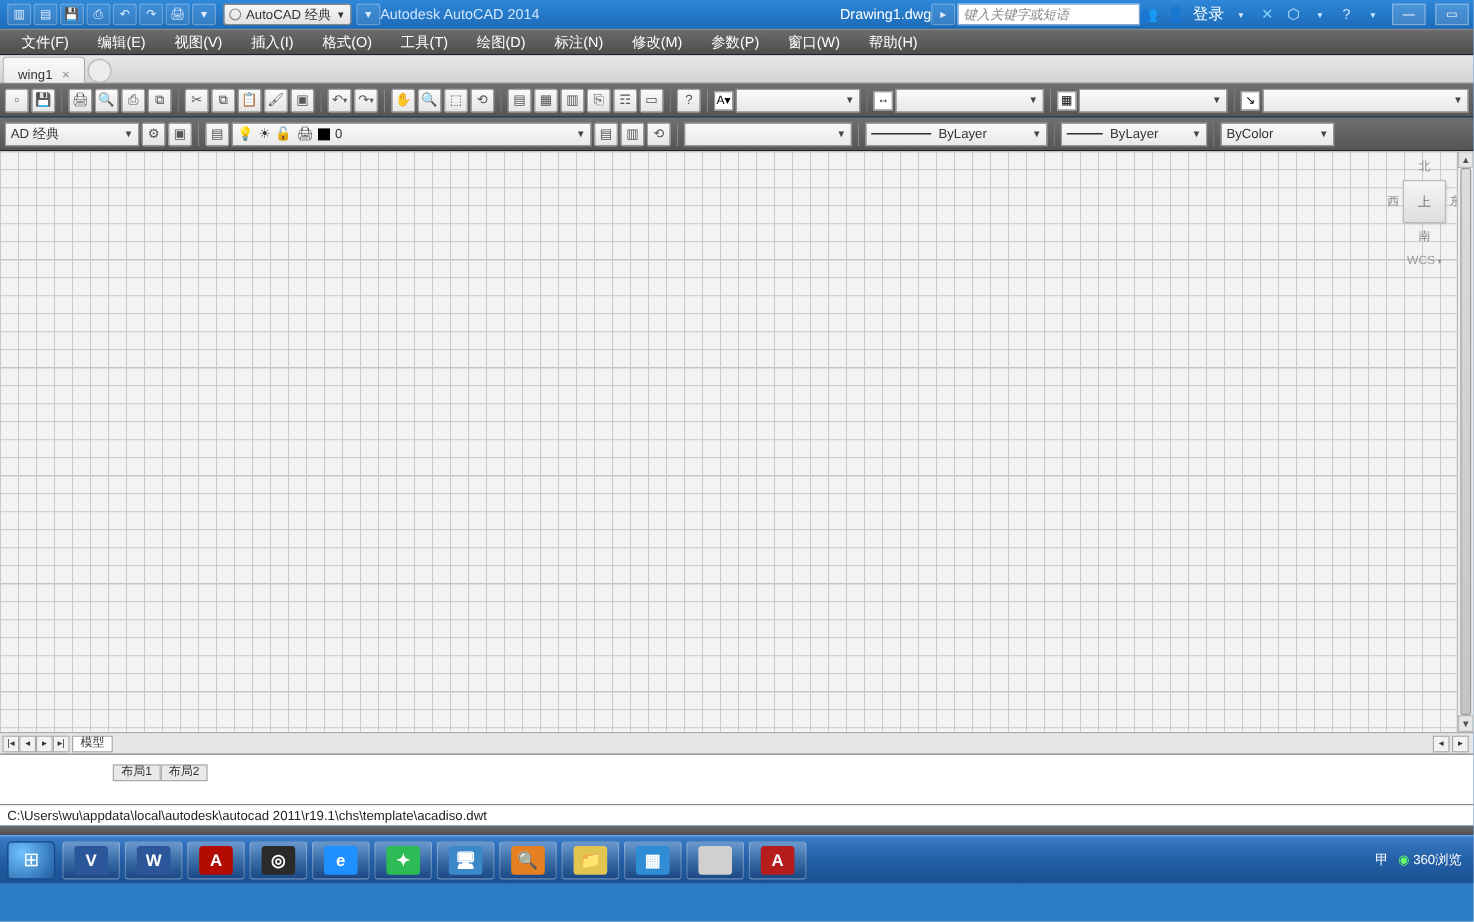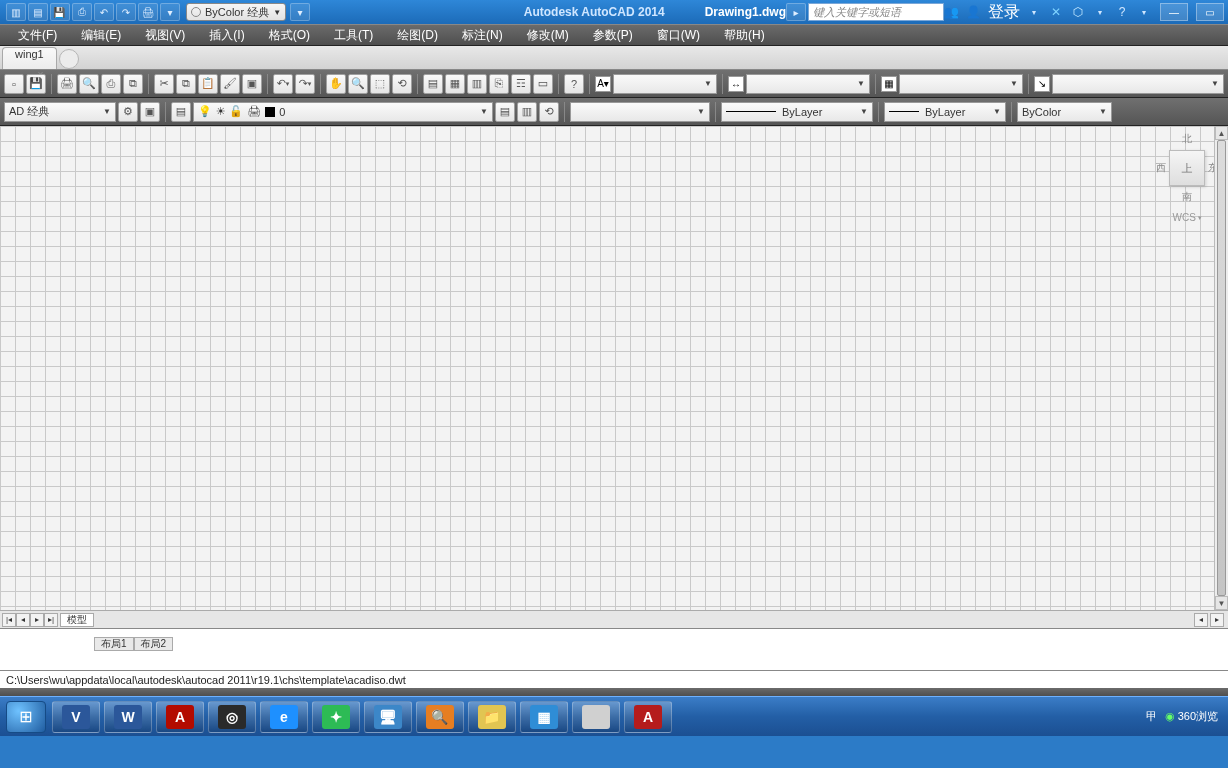--- a/index.html
+++ b/index.html
@@ -5,36 +5,36 @@
 * { box-sizing: border-box; margin: 0; padding: 0; font-family: "Microsoft YaHei", Tahoma, sans-serif; }
 body { width: 1228px; height: 768px; overflow: hidden; background: #2c7bc7; }
 
 
 .titlebar { height: 24px; background: linear-gradient(#2e87d8, #1c6bb8); display: flex; align-items: center; color: #fff; font-size: 12px; }
 .titlebar .qat { display: flex; gap: 2px; padding: 0 6px; }
 .qat-btn { width: 20px; height: 18px; background: rgba(255,255,255,.1); border: 1px solid rgba(255,255,255,.25); border-radius: 2px; display:flex;align-items:center;justify-content:center;font-size:10px;color:#dfeeff;cursor:pointer; }
 .workspace-dd { display:flex; align-items:center; gap:4px; background: linear-gradient(#f6f6f6,#e2e2e2); color:#333; border:1px solid #888; border-radius:3px; padding:1px 4px; font-size:11px; height:18px; }
 .workspace-dd .spinner { width:10px; height:10px; border:1px solid #888; border-radius:50%; }
 .workspace-dd .caret { font-size:8px; color:#333; }
-.title-center { flex:1; display:flex; gap:40px; justify-content:flex-end; font-weight:bold; }
+.title-center { flex:1; display:flex; gap:30px; justify-content:space-between; font-weight:normal; }
 .title-center .app { color:#cfe6ff; }
 .title-center .doc { color:#fff; }
-.searchbox { width:136px; height:18px; background:#fff; border:1px solid #7aa7d8; font-size:11px; padding:0 4px; color:#888; font-style:italic; display:flex; align-items:center; }
+.searchbox { width:152px; height:18px; background:#fff; border:1px solid #7aa7d8; font-size:11px; padding:0 4px; color:#888; font-style:italic; display:flex; align-items:center; }
 .title-right { display:flex; gap:6px; align-items:center; padding-right:4px; }
-.title-right .txt { font-size:16px; color:#fff; }
+.title-right .txt { font-size:13px; color:#fff; }
 .title-right .ico { width:16px;height:16px;display:inline-flex;align-items:center;justify-content:center;color:#cfe6ff;font-size:12px; }
 .winbtn { width:28px; height:18px; background:rgba(255,255,255,.15); border:1px solid rgba(255,255,255,.35); display:inline-flex;align-items:center;justify-content:center;font-size:10px;color:#fff;margin-left:2px; }
 
 
 .menubar { height: 22px; background: linear-gradient(#6b6b6b,#4e4e4e); display:flex; align-items:center; padding:0 6px; border-top:1px solid #888; border-bottom:1px solid #222; }
 .menubar .item { color:#fff; font-size:12px; padding:2px 12px; cursor:pointer; }
 
 
 .doctabs { height: 24px; background: linear-gradient(#e8e8e8,#d3d3d3); display:flex; align-items:flex-end; border-bottom:1px solid #888; }
-.doctab { height:22px; background:linear-gradient(#f9f9f9,#ececec); border:1px solid #a9a9a9; border-bottom:none; border-radius:4px 4px 0 0; padding:0 12px; display:flex;align-items:flex-end;gap:8px;font-size:11px;color:#333;margin-left:2px;flex-direction:column; }
+.doctab { height:22px; background:linear-gradient(#f9f9f9,#ececec); border:1px solid #a9a9a9; border-bottom:none; border-radius:4px 4px 0 0; padding:0 12px; display:flex;align-items:flex-end;gap:8px;font-size:11px;color:#333;margin-left:2px; }
 .doctab .x { color:#888; font-size:11px; cursor:pointer; }
 .doctab-new { width:20px; height:20px; border:1px solid #b6b6b6; border-radius:50% 10px 10px 50%; margin-left:2px; background:#ececec; }
 
 
 .toolbar1,.toolbar2 { height:28px; background: linear-gradient(#707070,#555); display:flex; align-items:center; padding:0 4px; gap:2px; border-bottom:1px solid #222; }
 .tbtn { width:20px; height:20px; background: linear-gradient(#fafafa,#e5e5e5); border:1px solid #a0a0a0; border-radius:2px; display:flex;align-items:center;justify-content:center;font-size:11px;color:#555;cursor:pointer; }
 .tsep { width:1px; height:20px; background:#333; margin:0 3px; border-right:1px solid #888; }
 .dd { height:20px; background:linear-gradient(#fafafa,#e8e8e8); border:1px solid #999; display:flex;align-items:center;font-size:11px;color:#333;padding:0 4px;gap:4px;justify-content:space-between; }
 .dd .caret{font-size:8px;color:#444;}
 .swatch{width:10px;height:10px;background:#000;display:inline-block;}
@@ -96,21 +96,21 @@
     <span class="qat-btn">▤</span>
     <span class="qat-btn">💾</span>
     <span class="qat-btn">⎙</span>
     <span class="qat-btn">↶</span>
     <span class="qat-btn">↷</span>
     <span class="qat-btn">🖨</span>
     <span class="qat-btn">▾</span>
   </div>
   <div class="workspace-dd">
     <span class="spinner"></span>
-    <span>ByColor 经典</span>
+    <span>AutoCAD 经典</span>
     <span class="caret">▼</span>
   </div>
   <span class="qat-btn" style="margin-left:4px;">▾</span>
   <div class="title-center">
     <span class="app">Autodesk AutoCAD 2014</span>
     <span class="doc">Drawing1.dwg</span>
   </div>
   <span class="qat-btn" style="margin-right:2px;">▸</span>
   <div class="searchbox">
     <span>键入关键字或短语</span>

